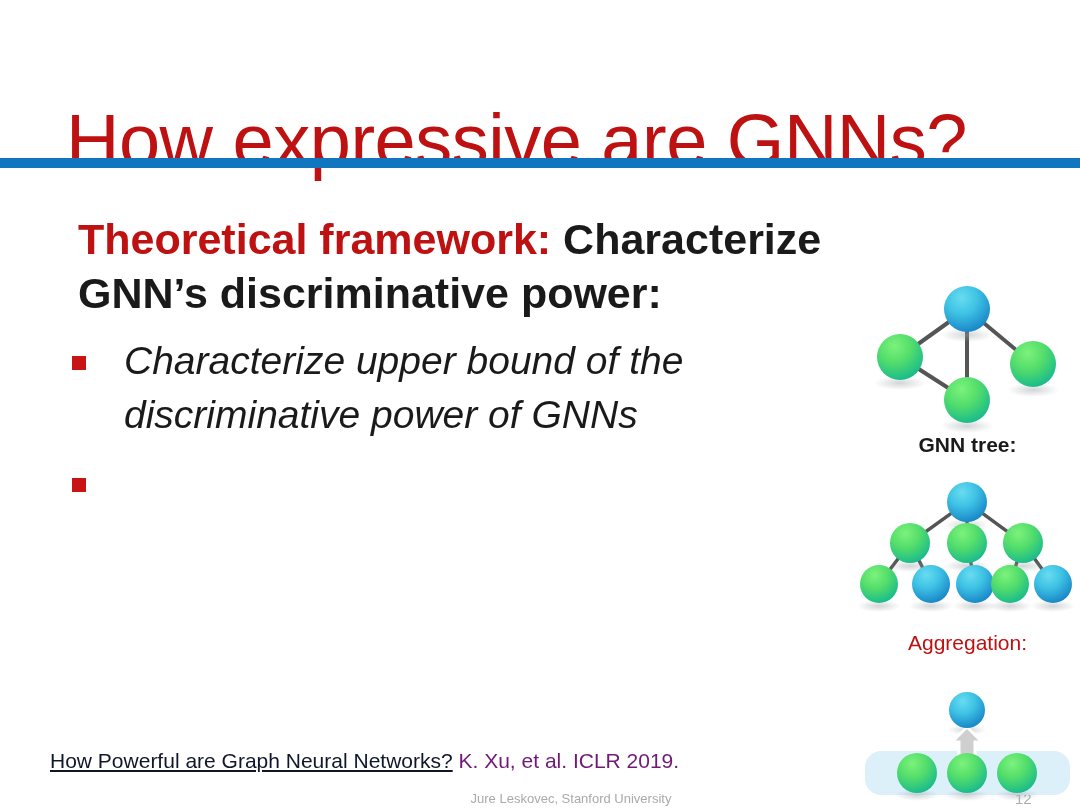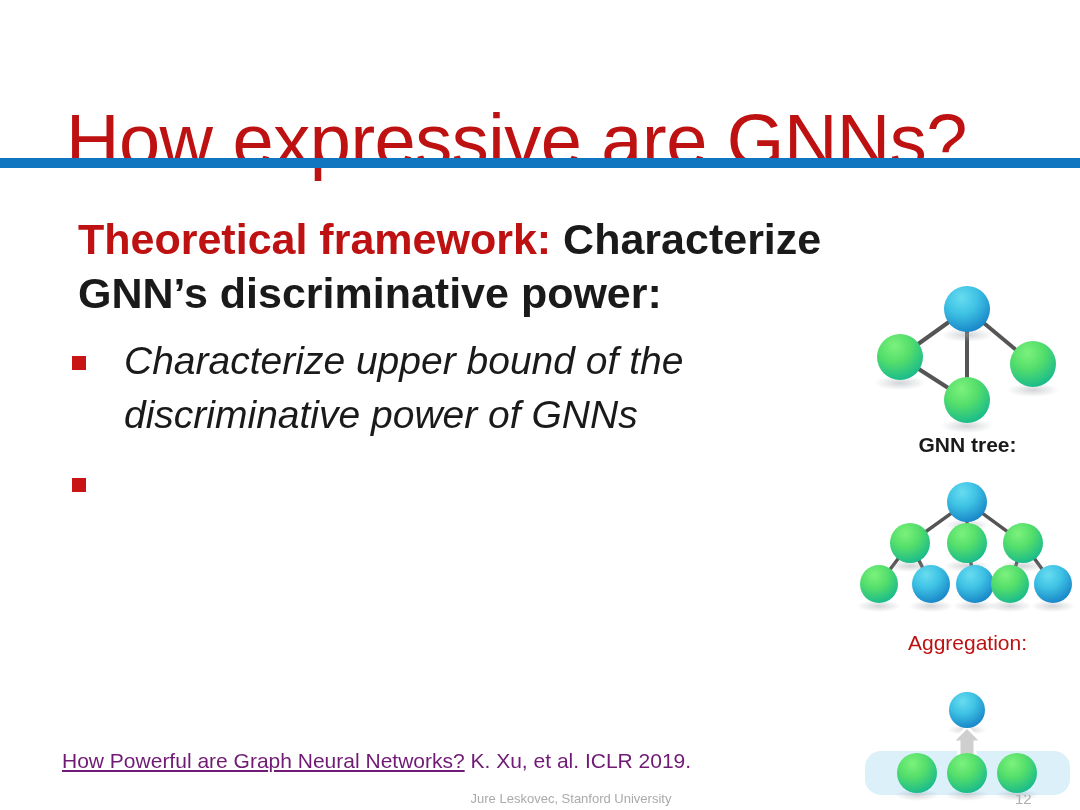--- a/index.html
+++ b/index.html
@@ -89,23 +89,22 @@
   #citation {
     position: absolute;
     left: 50px;
     top: 748px;
     font-size: 21px;
     line-height: 26px;
     color: #111111;
     white-space: nowrap;
   }
   #citation .cite-link {
-    color: #701a75;
+    color: #0f172a;
     text-decoration: underline;
-    margin-left: 12px;
   }
   #citation .cite-rest {
     color: #701a75;
   }
 
   
   #footer-credit {
     position: absolute;
     left: 0;
     top: 791px;

